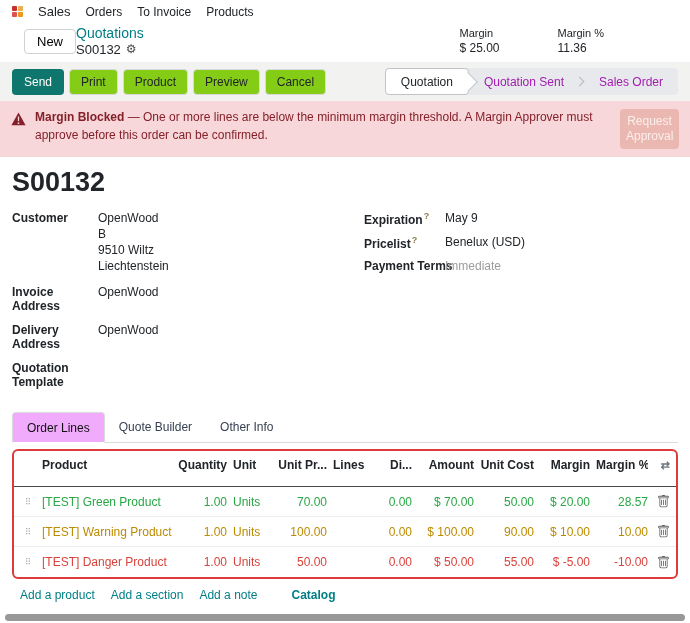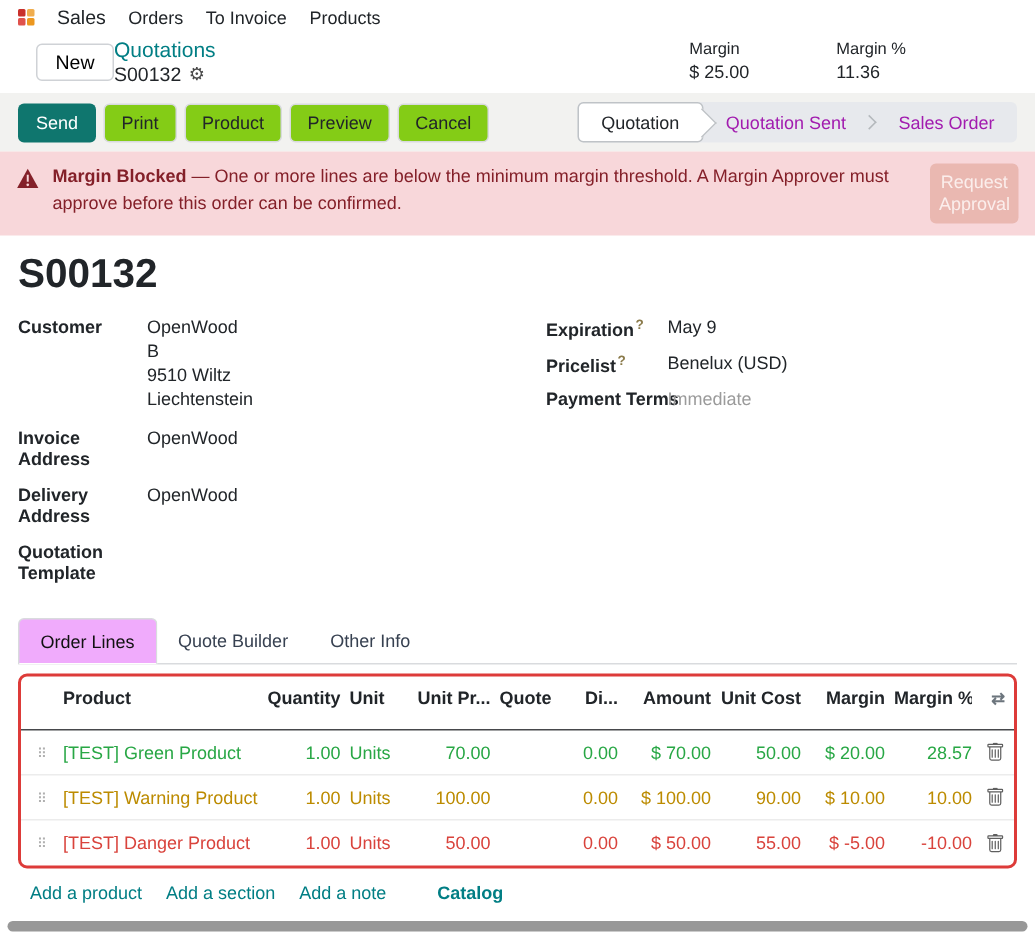--- a/index.html
+++ b/index.html
@@ -205,21 +205,21 @@
     <div class="tab">Other Info</div>
   </div>
 
   <div class="table-wrap">
     <div class="trow thead">
       <div class="c"></div>
       <div class="c">Product</div>
       <div class="c num">Quantity</div>
       <div class="c">Unit</div>
       <div class="c num">Unit Pr...</div>
-      <div class="c">Quote</div>
+      <div class="c">Lines</div>
       <div class="c num">Di...</div>
       <div class="c num">Amount</div>
       <div class="c num">Unit Cost</div>
       <div class="c num">Margin</div>
       <div class="c num">Margin %</div>
       <div class="c adjust-icon">⇄</div>
     </div>
 
     <div class="trow tbody-row row-success">
       <div class="c handle">⠿</div>

